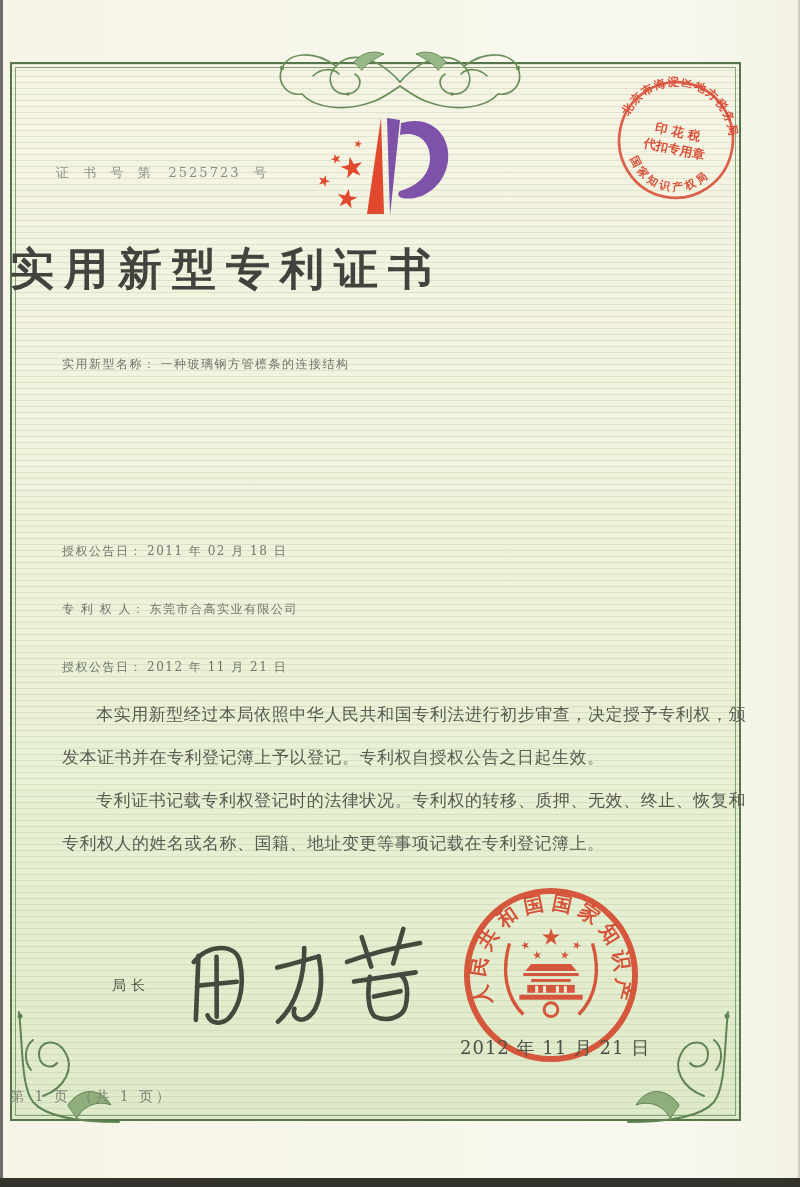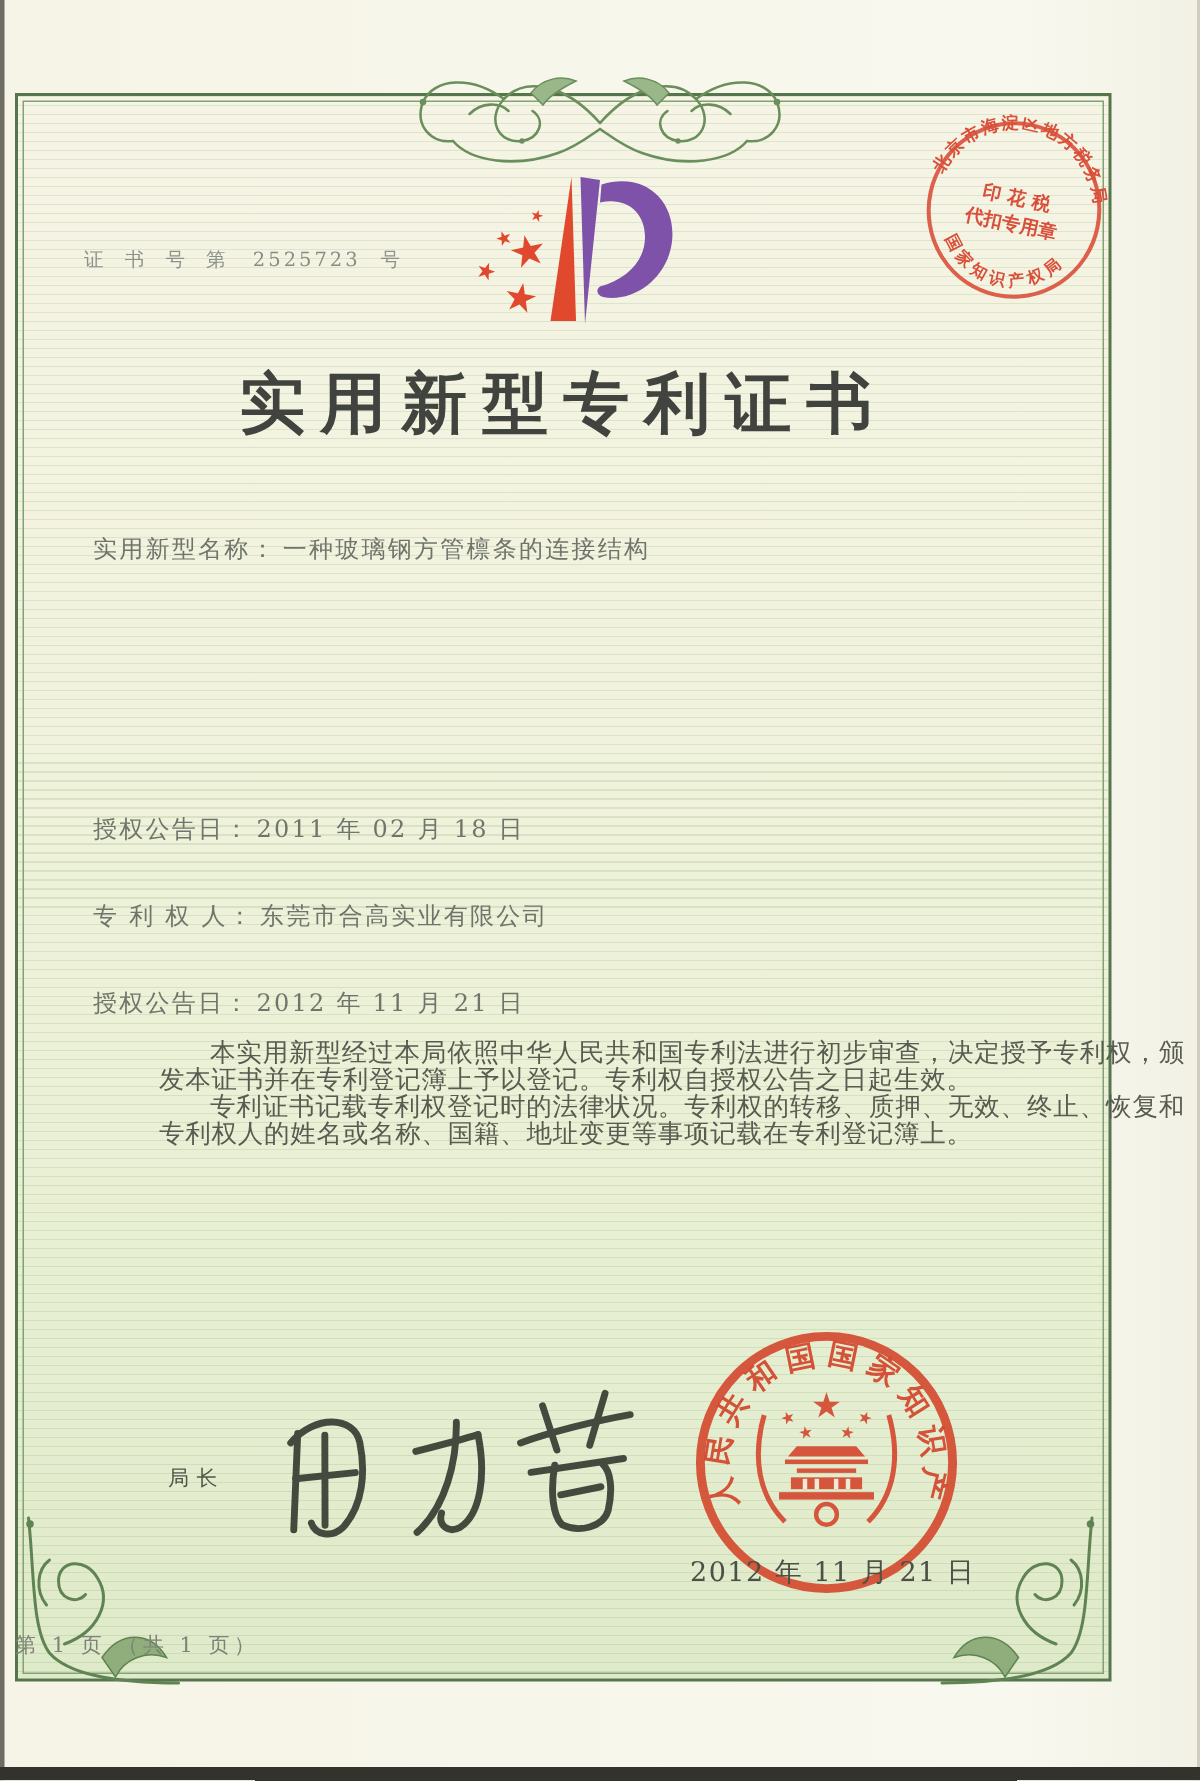--- a/index.html
+++ b/index.html
@@ -22,29 +22,29 @@
   }
   .frame::before{
     content:""; position:absolute; inset:3px; border:1px solid #82a276; pointer-events:none;
   }
   .abs{position:absolute;}
   .cert-no{
     left:56px; top:140px; font-size:13px; color:#8d9289; letter-spacing:5px; white-space:nowrap;margin-top:24px;
   }
   .cert-no .num{letter-spacing:2px; margin:0 4px; color:#878c84;}
   .title{
-    left:10px; top:240px; width:731px; text-align:center;
+    left:10px; top:240px; width:731px; 
     font-size:44px; font-weight:700; letter-spacing:10px; color:#41443e; white-space:nowrap;
   }
-  .field{left:62px; font-size:16px; color:#6f756b; letter-spacing:1.5px; white-space:nowrap;}
+  .field{left:62px; font-size:12px; color:#6f756b; letter-spacing:1.5px; white-space:nowrap;}
   .f0{top:356px;} .f1{top:421px;} .f2{top:483px;} .f3{top:543px;} .f4{top:601px;} .f5{top:659px;}
   .field .fvalue{margin-left:4px;}
   .bodytext{
-    left:62px; top:693px; width:684px; font-size:17px; line-height:18px;
-    color:#575b50; text-align:justify; letter-spacing:.5px;margin-left:44px;
+    left:62px; top:693px; width:684px; font-size:17px; line-height:43px;
+    color:#575b50; text-align:justify; letter-spacing:.5px;
   }
   .bodytext p{margin:0; text-indent:2em;}
   .director{left:112px; top:977px; font-size:14px; letter-spacing:5px; color:#50564b;}
   .signature{left:178px; top:922px;}
   .office-seal{left:462px; top:886px;}
   .seal-date{
     left:460px; top:1036px; width:184px; text-align:center;
     font-size:18px; color:#4c5047; letter-spacing:1px; white-space:nowrap;
   }
   .footer{

